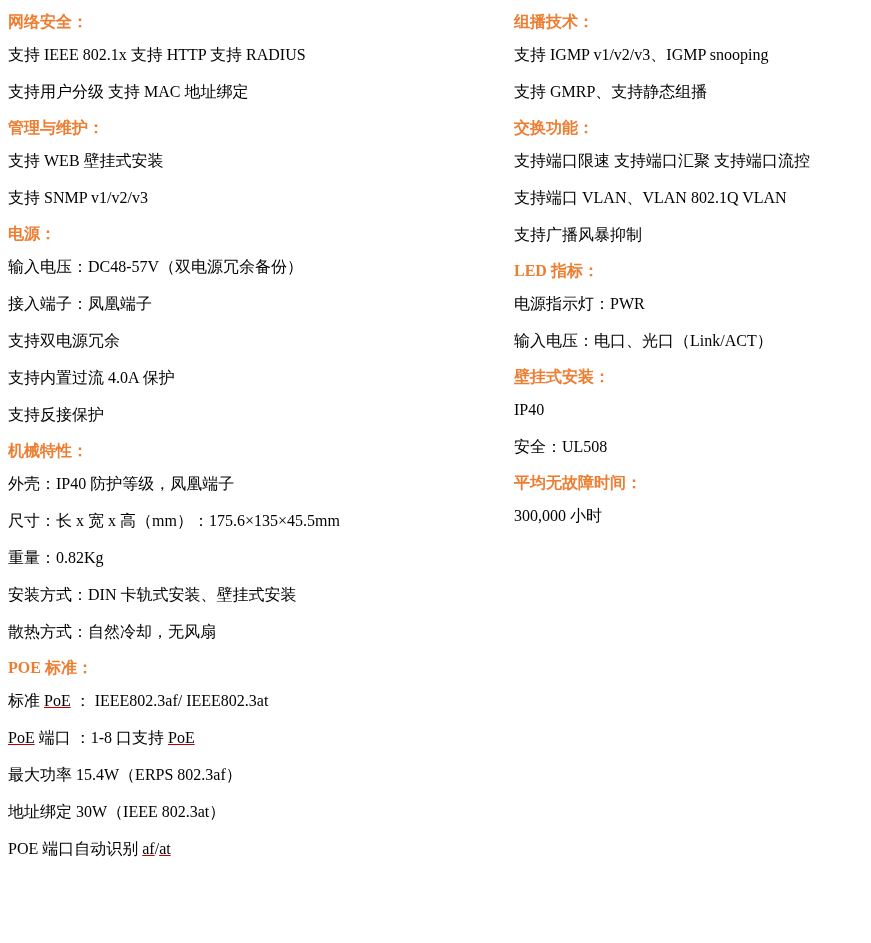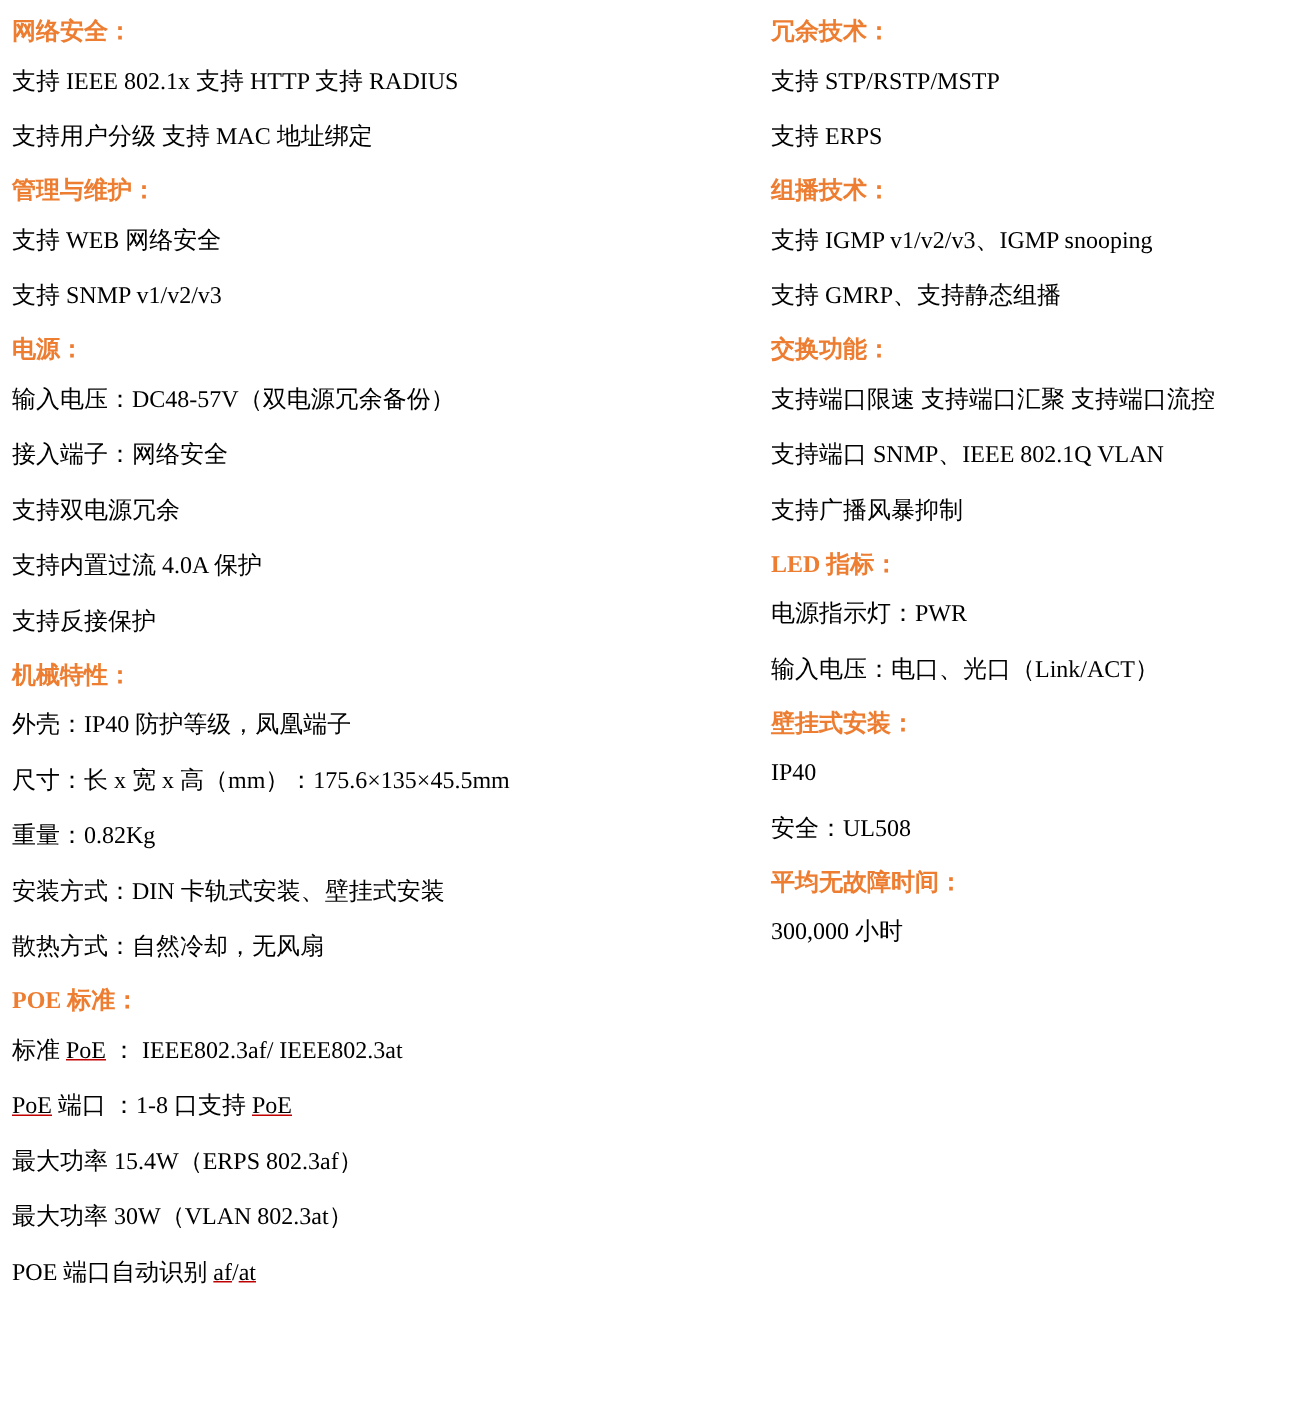--- a/index.html
+++ b/index.html
@@ -72,71 +72,66 @@
     <div class="col col-left">
 
       <div class="section">
         <div class="sec-title">网络安全：</div>
         <div class="line">支持 IEEE  802.1x   支持 HTTP  支持 RADIUS</div>
         <div class="line">支持用户分级  支持 MAC 地址绑定</div>
       </div>
 
       <div class="section">
         <div class="sec-title">管理与维护：</div>
-        <div class="line">支持 WEB 网络安全</div>
+        <div class="line">支持 WEB 壁挂式安装</div>
         <div class="line">支持 SNMP v1/v2/v3</div>
       </div>
 
       <div class="section">
         <div class="sec-title">电源：</div>
         <div class="line">输入电压：DC48-57V（双电源冗余备份）</div>
-        <div class="line">接入端子：网络安全</div>
+        <div class="line">接入端子：凤凰端子</div>
         <div class="line">支持双电源冗余</div>
         <div class="line">支持内置过流 4.0A 保护</div>
         <div class="line">支持反接保护</div>
       </div>
 
       <div class="section">
         <div class="sec-title">机械特性：</div>
         <div class="line">外壳：IP40 防护等级，凤凰端子</div>
         <div class="line">尺寸：长 x 宽 x 高（mm）：175.6×135×45.5mm</div>
         <div class="line">重量：0.82Kg</div>
         <div class="line">安装方式：DIN 卡轨式安装、壁挂式安装</div>
         <div class="line">散热方式：自然冷却，无风扇</div>
       </div>
 
       <div class="section">
         <div class="sec-title">POE 标准：</div>
         <div class="line">标准 <span class="u">PoE</span> ： IEEE802.3af/ IEEE802.3at</div>
         <div class="line"><span class="u">PoE</span> 端口 ：1-8 口支持 <span class="u">PoE</span></div>
         <div class="line">最大功率 15.4W（ERPS 802.3af）</div>
-        <div class="line">最大功率 30W（VLAN 802.3at）</div>
+        <div class="line">地址绑定 30W（IEEE 802.3at）</div>
         <div class="line">POE 端口自动识别 <span class="u">af</span>/<span class="u">at</span></div>
       </div>
 
     </div>
 
     <div class="col col-right">
 
-      <div class="section">
-        <div class="sec-title">冗余技术：</div>
-        <div class="line">支持 STP/RSTP/MSTP</div>
-        <div class="line">支持 ERPS</div>
-      </div>
 
       <div class="section">
         <div class="sec-title">组播技术：</div>
         <div class="line">支持 IGMP v1/v2/v3、IGMP  snooping</div>
         <div class="line">支持 GMRP、支持静态组播</div>
       </div>
 
       <div class="section">
         <div class="sec-title">交换功能：</div>
         <div class="line">支持端口限速  支持端口汇聚  支持端口流控</div>
-        <div class="line">支持端口 SNMP、IEEE  802.1Q  VLAN</div>
+        <div class="line">支持端口 VLAN、VLAN  802.1Q  VLAN</div>
         <div class="line">支持广播风暴抑制</div>
       </div>
 
       <div class="section">
         <div class="sec-title">LED 指标：</div>
         <div class="line">电源指示灯：PWR</div>
         <div class="line">输入电压：电口、光口（Link/ACT）</div>
       </div>
 
       <div class="section">

